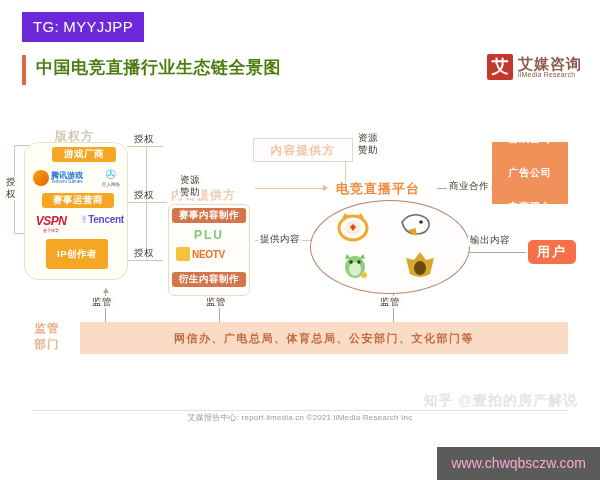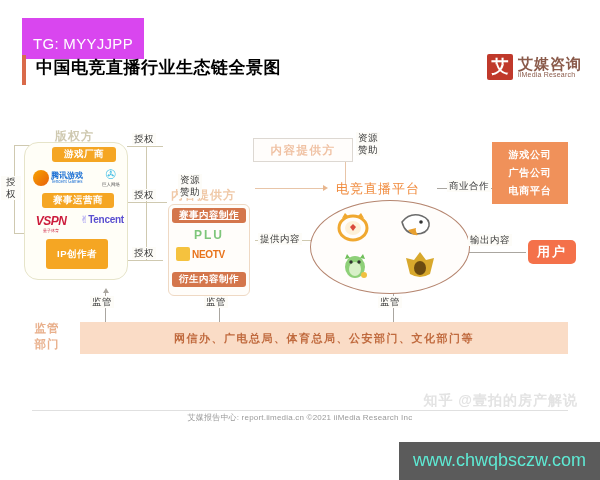--- a/index.html
+++ b/index.html
@@ -6,37 +6,37 @@
   html,body { width:600px; height:480px; }
   body {
     font-family:"Liberation Sans","DejaVu Sans",sans-serif;
     background:#ffffff;
     position:relative;
     overflow:hidden;
   }
 
   
   #tg-tag{
-    position:absolute; left:22px; top:18px;
-    background:#d946ef; color:#ffffff;
+    position:absolute; left:22px; top:12px;
+    background:#6d28d9; color:#ffffff;
     font-size:15px; line-height:1;
-    padding:18px 11px 8px 11px;
+    padding:7px 11px 8px 11px;
     letter-spacing:.3px;
     white-space:nowrap;
   }
 
   
   #header{ position:absolute; left:0; top:48px; width:600px; height:52px; }
   #title-accent{
     position:absolute; left:22px; top:7px;
     width:4px; height:30px; background:#d96a4a;
   }
   #page-title{
     position:absolute; left:36px; top:8px;
-    font-size:17px; font-weight:bold; color:#000000;
+    font-size:17px; font-weight:bold; color:#4d7c0f;
     letter-spacing:.5px; white-space:nowrap;
   }
   #brand{ position:absolute; right:18px; top:6px; display:flex; align-items:center; gap:5px; }
   #brand-mark{
     width:26px; height:26px; background:#c0392b; color:#fff;
     font-size:17px; font-weight:bold; line-height:26px; text-align:center;
     border-radius:2px;
   }
   #brand-cn{ font-size:15px; font-weight:bold; color:#8a5a4a; line-height:1.05; letter-spacing:1px;}
   #brand-en{ font-size:7px; color:#8a5a4a; letter-spacing:.2px; }
@@ -67,21 +67,21 @@
     display:flex; align-items:center; justify-content:center;
     letter-spacing:.5px;
   }
   .pill.brown{ background:#d4764c; }
 
   
   .block{
     position:absolute; background:#f0915a; color:#fff;
     display:flex; flex-direction:column; align-items:center; justify-content:center;
     font-size:10px; font-weight:bold; letter-spacing:.8px;
-    gap:4px;
+    gap:20px;
   }
   #users-box{
     position:absolute; background:#f4714a; color:#fff; border-radius:5px;
     font-size:13px; font-weight:bold; letter-spacing:2px;
     display:flex; align-items:center; justify-content:center;
   }
 
   
   .ghost-box{
     position:absolute; border:1.1px solid #ddd8d2; background:#fffdfb;
@@ -97,21 +97,21 @@
     text-align:center;
   }
   .alabel.vert{ width:20px; text-align:center; }
 
   
   #platform-ellipse{
     position:absolute; border:1.4px solid #b5856f; border-radius:50%;
     background:#fffdfb;
   }
   #platform-title{
-    position:absolute; font-size:13px; font-weight:normal; color:#f08a3c;
+    position:absolute; font-size:13px; font-weight:bold; color:#f08a3c;
     letter-spacing:1px; white-space:nowrap;
   }
   .logo-ico{ position:absolute; }
 
   
   #reg-label{
     position:absolute; font-size:11.5px; font-weight:bold; color:#e9b08c;
     line-height:1.35; letter-spacing:1px; text-align:center;
   }
   #reg-bar{
@@ -143,21 +143,21 @@
     text-align:center; font-size:8px; color:#9a9a9a; letter-spacing:.2px;
   }
   #footer-sep{ position:absolute; left:32px; top:410px; width:536px; height:1px; background:#e0e0e0; }
   #watermark{
     position:absolute; right:22px; top:392px;
     font-size:14px; font-weight:bold; color:#e3e3e3; letter-spacing:1px;
     white-space:nowrap;
   }
   #url-tag{
     position:absolute; right:0; bottom:0;
-    background:#5b5b5b; color:#5eead4; font-size:18px;
+    background:#5b5b5b; color:#f9a8d4; font-size:14px;
     padding:8px 14px 9px 14px; white-space:nowrap;
   }
   .tiny-logo-text{ font-size:7px; font-weight:bold; }
 </style>
 </head>
 <body>
 
 <div id="tg-tag">TG: MYYJJPP</div>
 
 <div id="header">
@@ -237,21 +237,21 @@
     <div>权</div>
   </div>
 
   <div class="alabel" style="left:132px; top:33px;">授权</div>
   <div class="alabel" style="left:132px; top:89px;">授权</div>
   <div class="alabel" style="left:132px; top:147px;">授权</div>
 
   <div class="group-title orange" style="left:171px; top:87px;">内容提供方</div>
   <div class="outer-box warm" style="left:168px; top:104px; width:82px; height:92px; border-radius:6px;"></div>
 
-  <div class="pill brown" style="left:172px; top:108px; width:74px; height:15px;text-decoration:underline;">赛事内容制作</div>
+  <div class="pill brown" style="left:172px; top:108px; width:74px; height:15px;">赛事内容制作</div>
 
   <div class="logo-ico" style="left:180px; top:128px; width:58px; height:16px; text-align:center;">
     <div style="font-weight:bold;font-size:12px;color:#7ec67a;letter-spacing:2px;">PLU</div>
   </div>
   <div class="logo-ico" style="left:176px; top:145px; width:66px; height:18px; display:flex; align-items:center; gap:2px;">
     <div style="width:14px;height:14px;background:#f5c23e;border-radius:2px;"></div>
     <div style="font-weight:bold;font-size:10px;color:#e8731c;letter-spacing:-.3px;">NEOTV</div>
   </div>
 
   <div class="pill brown" style="left:172px; top:172px; width:74px; height:15px;">衍生内容制作</div>

